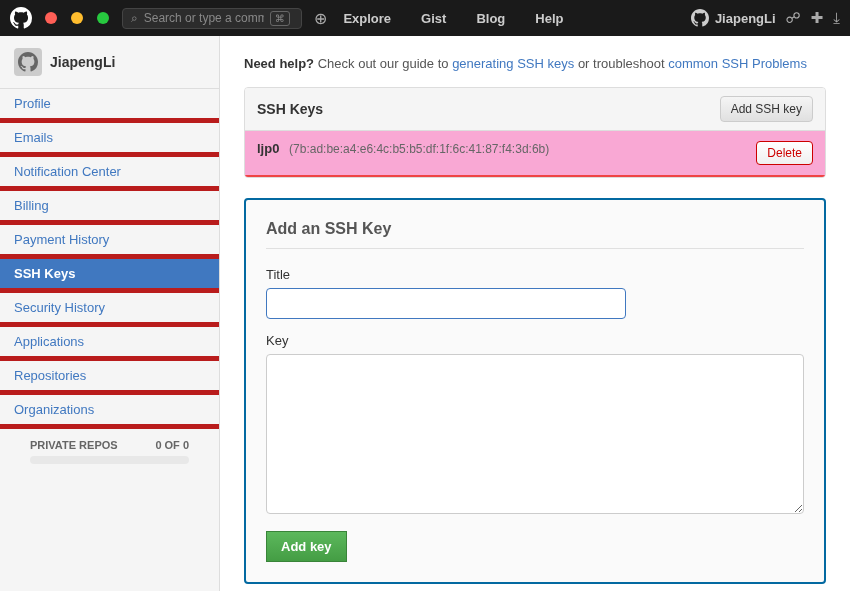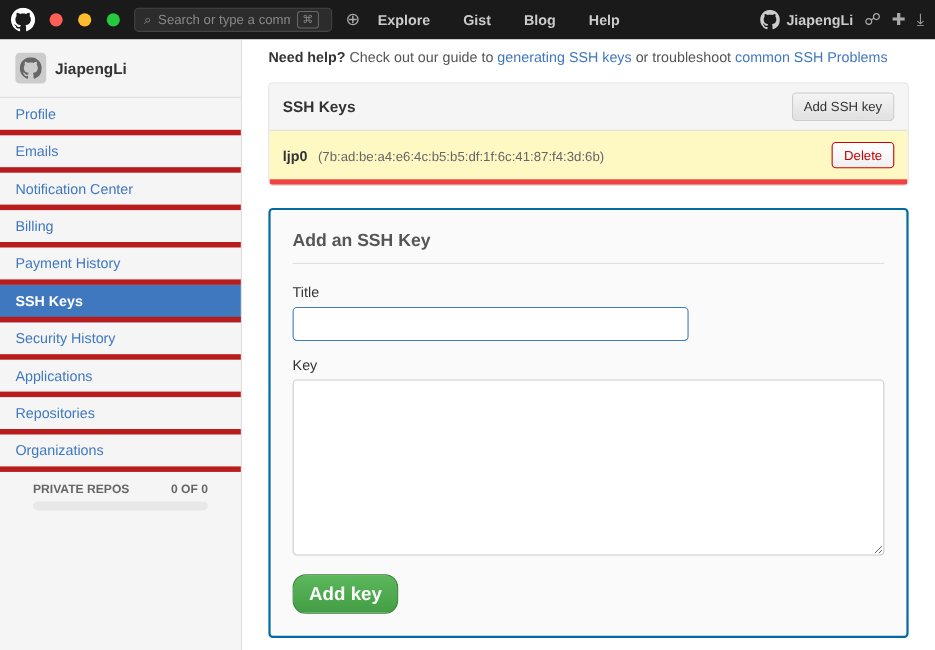--- a/index.html
+++ b/index.html
@@ -121,21 +121,21 @@
     .progress-bar-fill {
       height: 100%;
       width: 0%;
       background: #e8c000;
       border-radius: 4px;
     }
 
     
     .content {
       flex: 1;
-      padding: 8px 24px;
+      padding: 20px 24px;
       background: white;
       overflow-y: auto;
     }
     .help-text { font-size: 13px; color: #555; margin-bottom: 16px; }
     .help-text a { color: #4078c0; text-decoration: none; }
     .help-text strong { color: #333; }
     .ssh-keys-header {
       display: flex;
       justify-content: space-between;
       align-items: center;
@@ -149,24 +149,24 @@
       border: 1px solid #ccc;
       border-radius: 4px;
       padding: 5px 10px;
       font-size: 12px;
       color: #333;
       cursor: pointer;
     }
     .ssh-key-row {
       display: flex;
       justify-content: space-between;
-      align-items: center;
+      align-items: flex-start;
       padding: 10px 12px;
-      background: #fef9c3;
-      border-bottom: 5px solid #ef4444;
+      background: #f9a8d4;
+      border-bottom: 2px solid #ef4444;
     }
     .ssh-key-info { font-size: 13px; color: #333; }
     .ssh-key-name { font-weight: bold; margin-right: 6px; }
     .ssh-key-hash { color: #666; font-size: 12px; }
     .btn-delete {
       background: linear-gradient(to bottom, #ffffff, #f0f0f0);
       border: 1px solid #cc0000;
       border-radius: 4px;
       padding: 4px 10px;
       font-size: 12px;
@@ -209,23 +209,23 @@
       font-size: 12px;
       font-family: monospace;
       resize: vertical;
       outline: none;
       color: #333;
       background: white;
     }
     .btn-add-key {
       background: linear-gradient(to bottom, #5cb85c, #449d44);
       border: 1px solid #398439;
-      border-radius: 12px;
+      border-radius: 0;
       padding: 7px 14px;
-      font-size: 17px;
+      font-size: 13px;
       color: white;
       cursor: pointer;
       font-weight: bold;
     }
   </style>
 </head>
 <body>
 
 <div class="top-nav">
   <span class="nav-logo">

